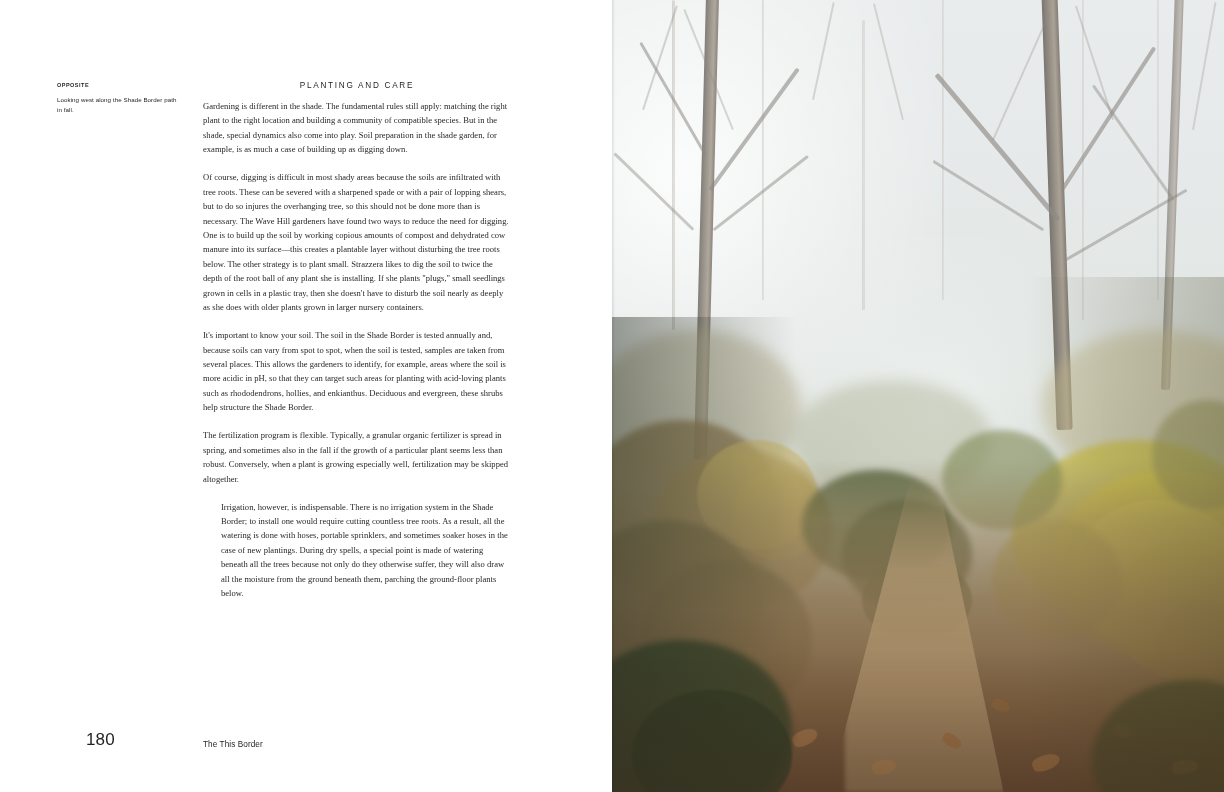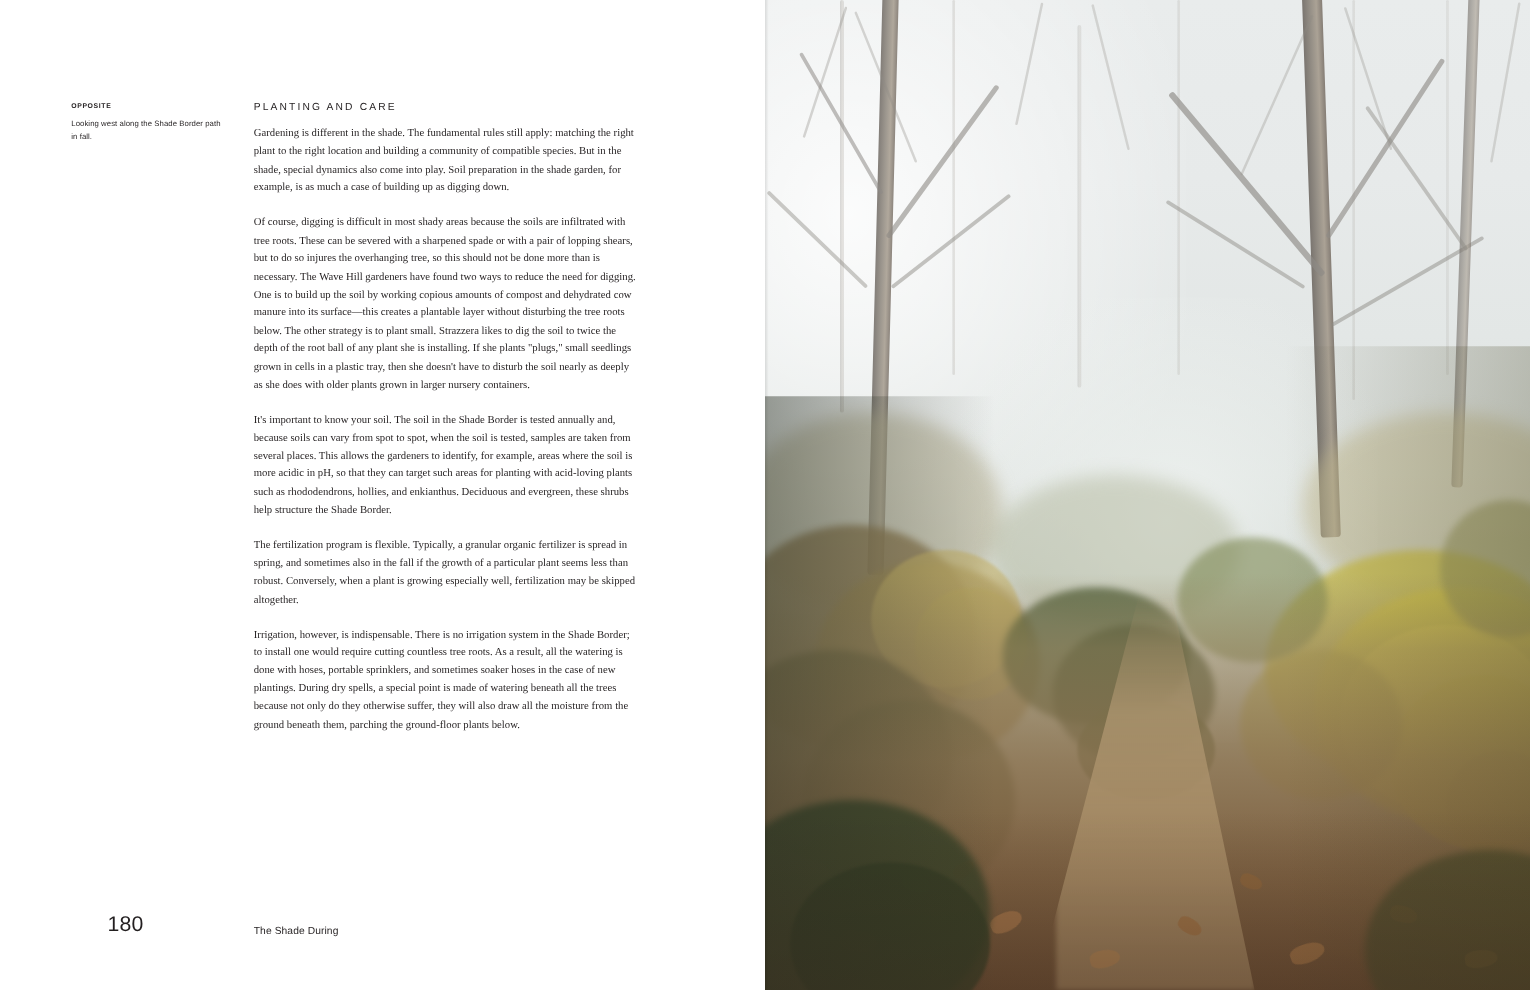--- a/index.html
+++ b/index.html
@@ -57,31 +57,32 @@
     width: 308px;
   }
   .section-head {
     font-family: "Liberation Sans", sans-serif;
     font-size: 8.2px;
     letter-spacing: 0.21em;
     font-weight: 400;
     color: #231f20;
     margin: 0 0 9px 0;
     text-transform: uppercase;
+    text-align: center;
   }
   .para {
     font-family: "Liberation Serif", serif;
     font-size: 8.55px;
     line-height: 1.69;
     color: #231f20;
     margin: 0 0 13.5px 0;
     text-align: left;
     letter-spacing: 0.002em;
   }
-  .para:last-child { margin-bottom: 0; }
+  .para:last-child { margin-bottom: 0; margin-left: 18px; }
   .folio {
     position: absolute;
     left: 86px;
     top: 730px;
     font-family: "Liberation Sans", sans-serif;
     font-size: 17px;
     color: #231f20;
     letter-spacing: 0.01em;
   }
   .running-head {
@@ -223,21 +224,21 @@
     <div class="body-col">
       <h2 class="section-head">PLANTING AND CARE</h2>
       <p class="para">Gardening is different in the shade. The fundamental rules still apply: matching the right plant to the right location and building a community of compatible species. But in the shade, special dynamics also come into play. Soil preparation in the shade garden, for example, is as much a case of building up as digging down.</p>
       <p class="para">Of course, digging is difficult in most shady areas because the soils are infiltrated with tree roots. These can be severed with a sharpened spade or with a pair of lopping shears, but to do so injures the overhanging tree, so this should not be done more than is necessary. The Wave Hill gardeners have found two ways to reduce the need for digging. One is to build up the soil by working copious amounts of compost and dehydrated cow manure into its surface—this creates a plantable layer without disturbing the tree roots below. The other strategy is to plant small. Strazzera likes to dig the soil to twice the depth of the root ball of any plant she is installing. If she plants "plugs," small seedlings grown in cells in a plastic tray, then she doesn't have to disturb the soil nearly as deeply as she does with older plants grown in larger nursery containers.</p>
       <p class="para">It's important to know your soil. The soil in the Shade Border is tested annually and, because soils can vary from spot to spot, when the soil is tested, samples are taken from several places. This allows the gardeners to identify, for example, areas where the soil is more acidic in pH, so that they can target such areas for planting with acid-loving plants such as rhododendrons, hollies, and enkianthus. Deciduous and evergreen, these shrubs help structure the Shade Border.</p>
       <p class="para">The fertilization program is flexible. Typically, a granular organic fertilizer is spread in spring, and sometimes also in the fall if the growth of a particular plant seems less than robust. Conversely, when a plant is growing especially well, fertilization may be skipped altogether.</p>
       <p class="para">Irrigation, however, is indispensable. There is no irrigation system in the Shade Border; to install one would require cutting countless tree roots. As a result, all the watering is done with hoses, portable sprinklers, and sometimes soaker hoses in the case of new plantings. During dry spells, a special point is made of watering beneath all the trees because not only do they otherwise suffer, they will also draw all the moisture from the ground beneath them, parching the ground-floor plants below.</p>
     </div>
 
     <div class="folio">180</div>
-    <div class="running-head">The Shade During</div>
+    <div class="running-head">The This Border</div>
   </div>
 
   <div class="page-right">
     <div class="photo">
 
       <div class="sky"></div>
       <div class="fog-left"></div>
       <div class="fog-center"></div>
 
       <div class="trunk" style="left:60px; top:0; width:3px; height:330px; opacity:.25;"></div>

